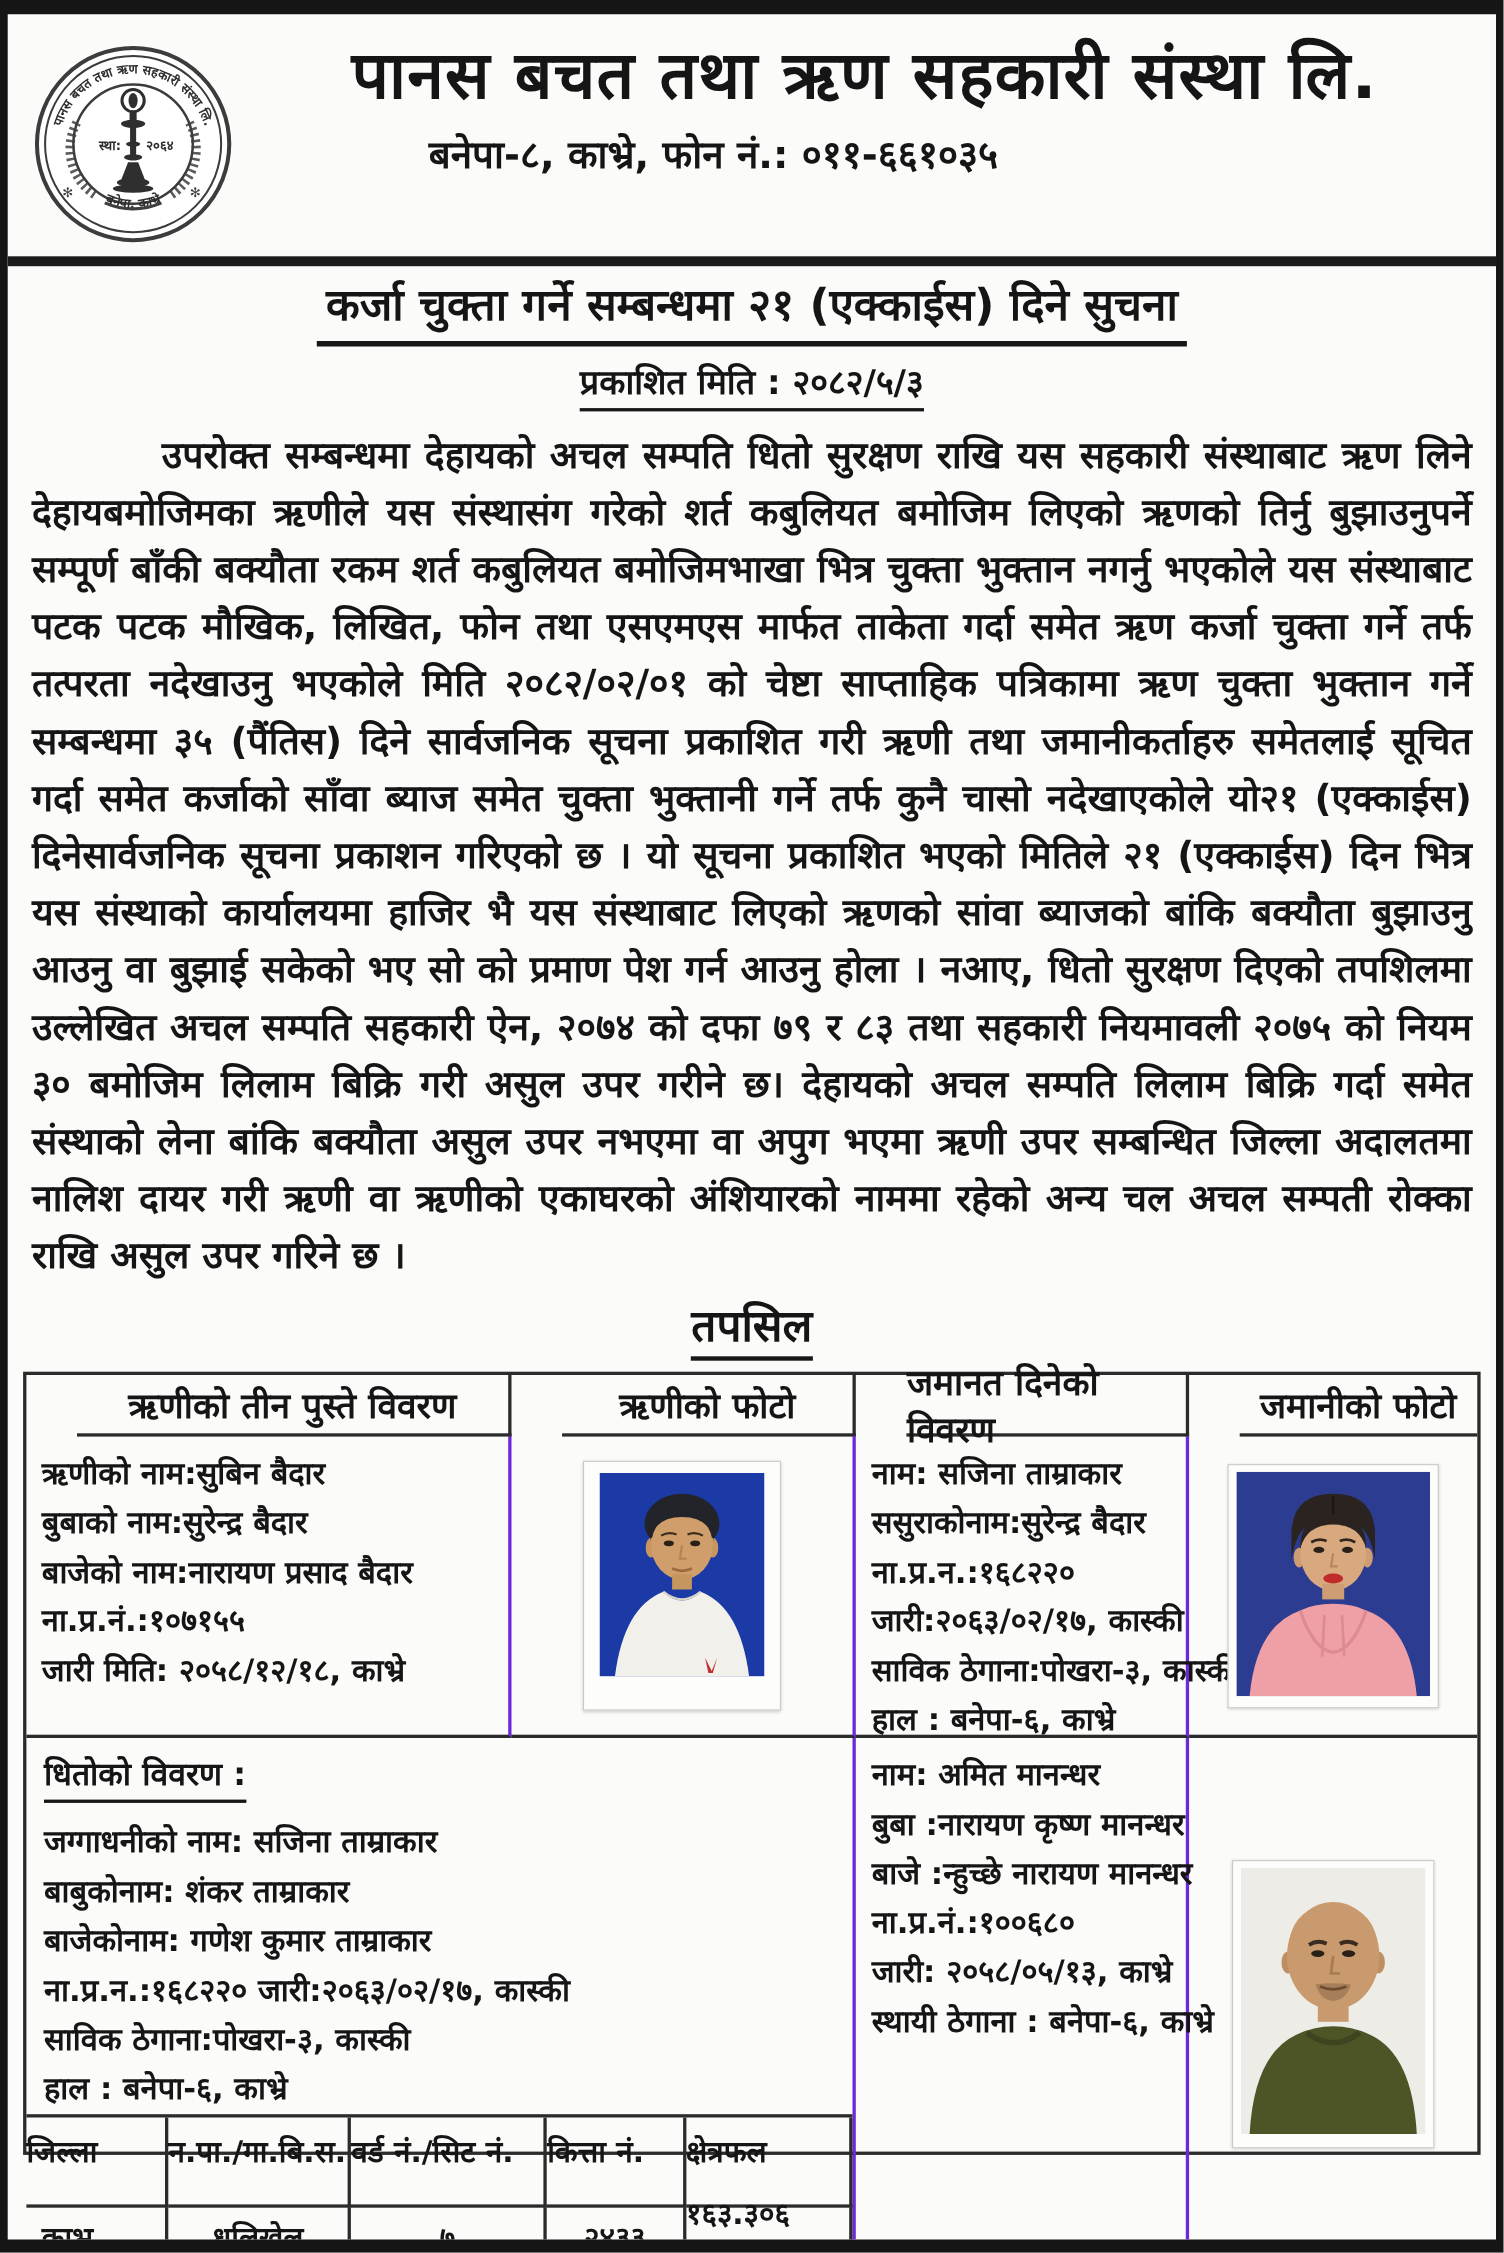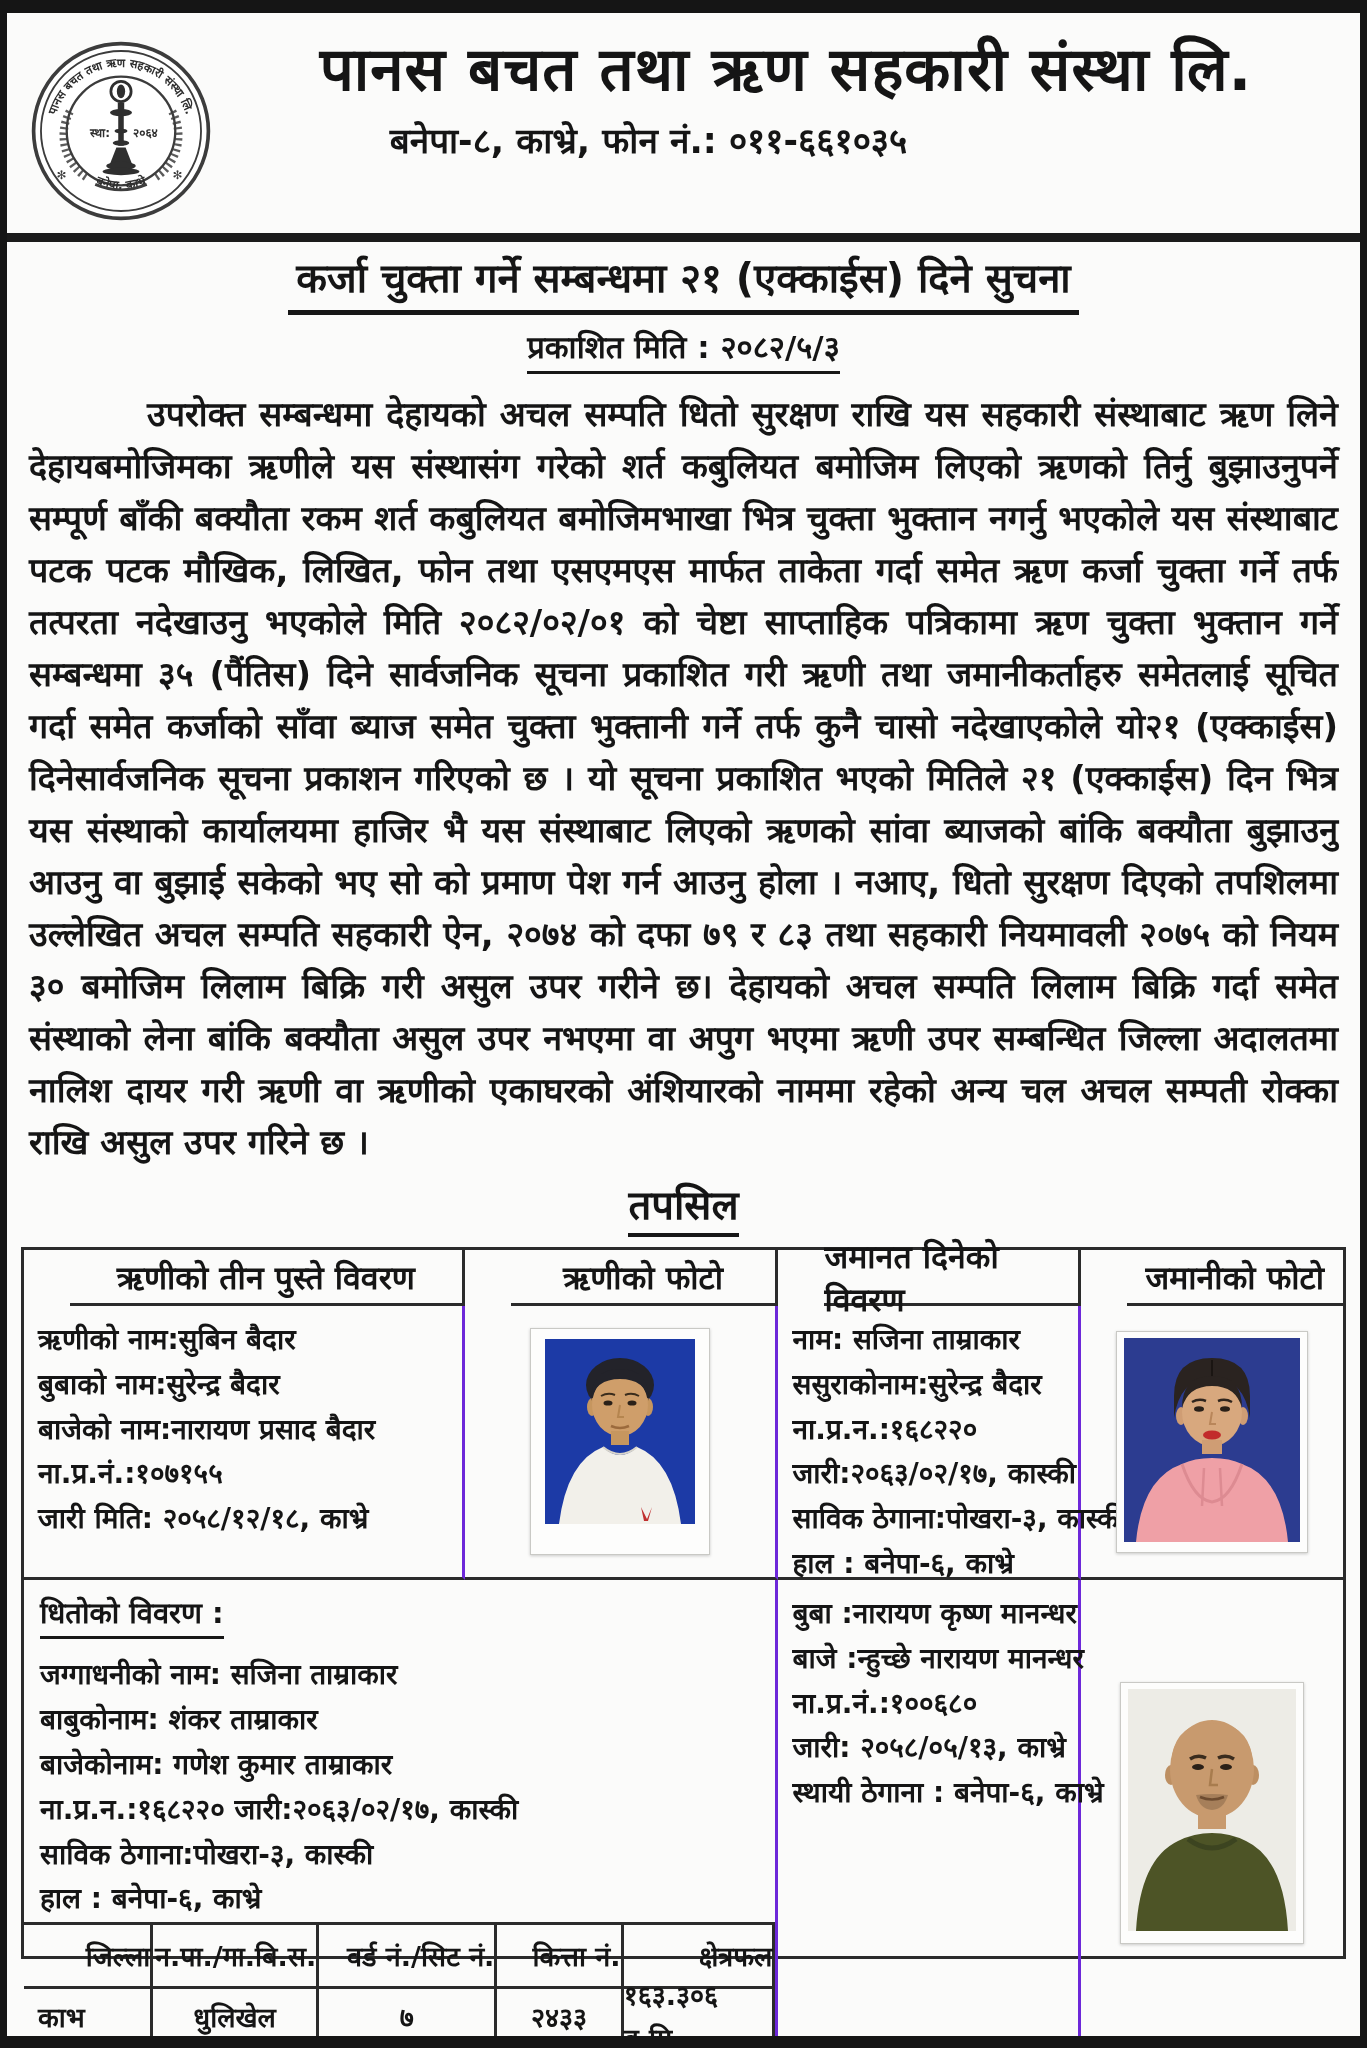--- a/index.html
+++ b/index.html
@@ -74,22 +74,22 @@
   }
   .detail-line { white-space:nowrap; }
 
   
   .land-table {
     margin-top:auto; border-top:3px solid #2b2b2b;
     display:grid; grid-template-columns:17.2% 22.1% 23.7% 16.8% 20.2%;
   }
   .lt-h {
     border-right:3px solid #2b2b2b; border-bottom:3px solid #2b2b2b;
-    height:64px; box-sizing:border-box; padding-top:10px;
-    text-align:right; font-size:27px; font-weight:bold;
+    height:82px; box-sizing:border-box; padding-top:10px;
+    text-align:left; font-size:27px; font-weight:bold;
   }
   .lt-v {
     border-right:3px solid #2b2b2b; height:56px; box-sizing:border-box;
     display:flex; align-items:center; justify-content:center;
     font-size:27px; font-weight:bold;
   }
   .lt-v.left { justify-content:flex-start; padding-left:14px; }
 
   
   .photo-print {
@@ -247,20 +247,21 @@
         <div class="lt-h no-rb">क्षेत्रफल</div>
         <div class="lt-v left">काभ</div>
         <div class="lt-v">धुलिखेल</div>
         <div class="lt-v">७</div>
         <div class="lt-v">२४३३</div>
         <div class="lt-v no-rb">१६३.३०६ व.मि.</div>
       </div>
     </div>
 
     <div class="cell no-bb">
+      <div class="detail-line">नाम: अमित मानन्धर</div>
       <div class="detail-line">बुबा :नारायण कृष्ण मानन्धर</div>
       <div class="detail-line">बाजे :न्हुच्छे नारायण मानन्धर</div>
       <div class="detail-line">ना.प्र.नं.:१००६८०</div>
       <div class="detail-line">जारी: २०५८/०५/१३, काभ्रे</div>
       <div class="detail-line">स्थायी ठेगाना : बनेपा-६, काभ्रे</div>
     </div>
 
     <div class="cell photo-cell no-rb no-bb">
       <div class="photo-print pp-g2">
         <svg width="168" height="242" viewBox="0 0 168 242">

